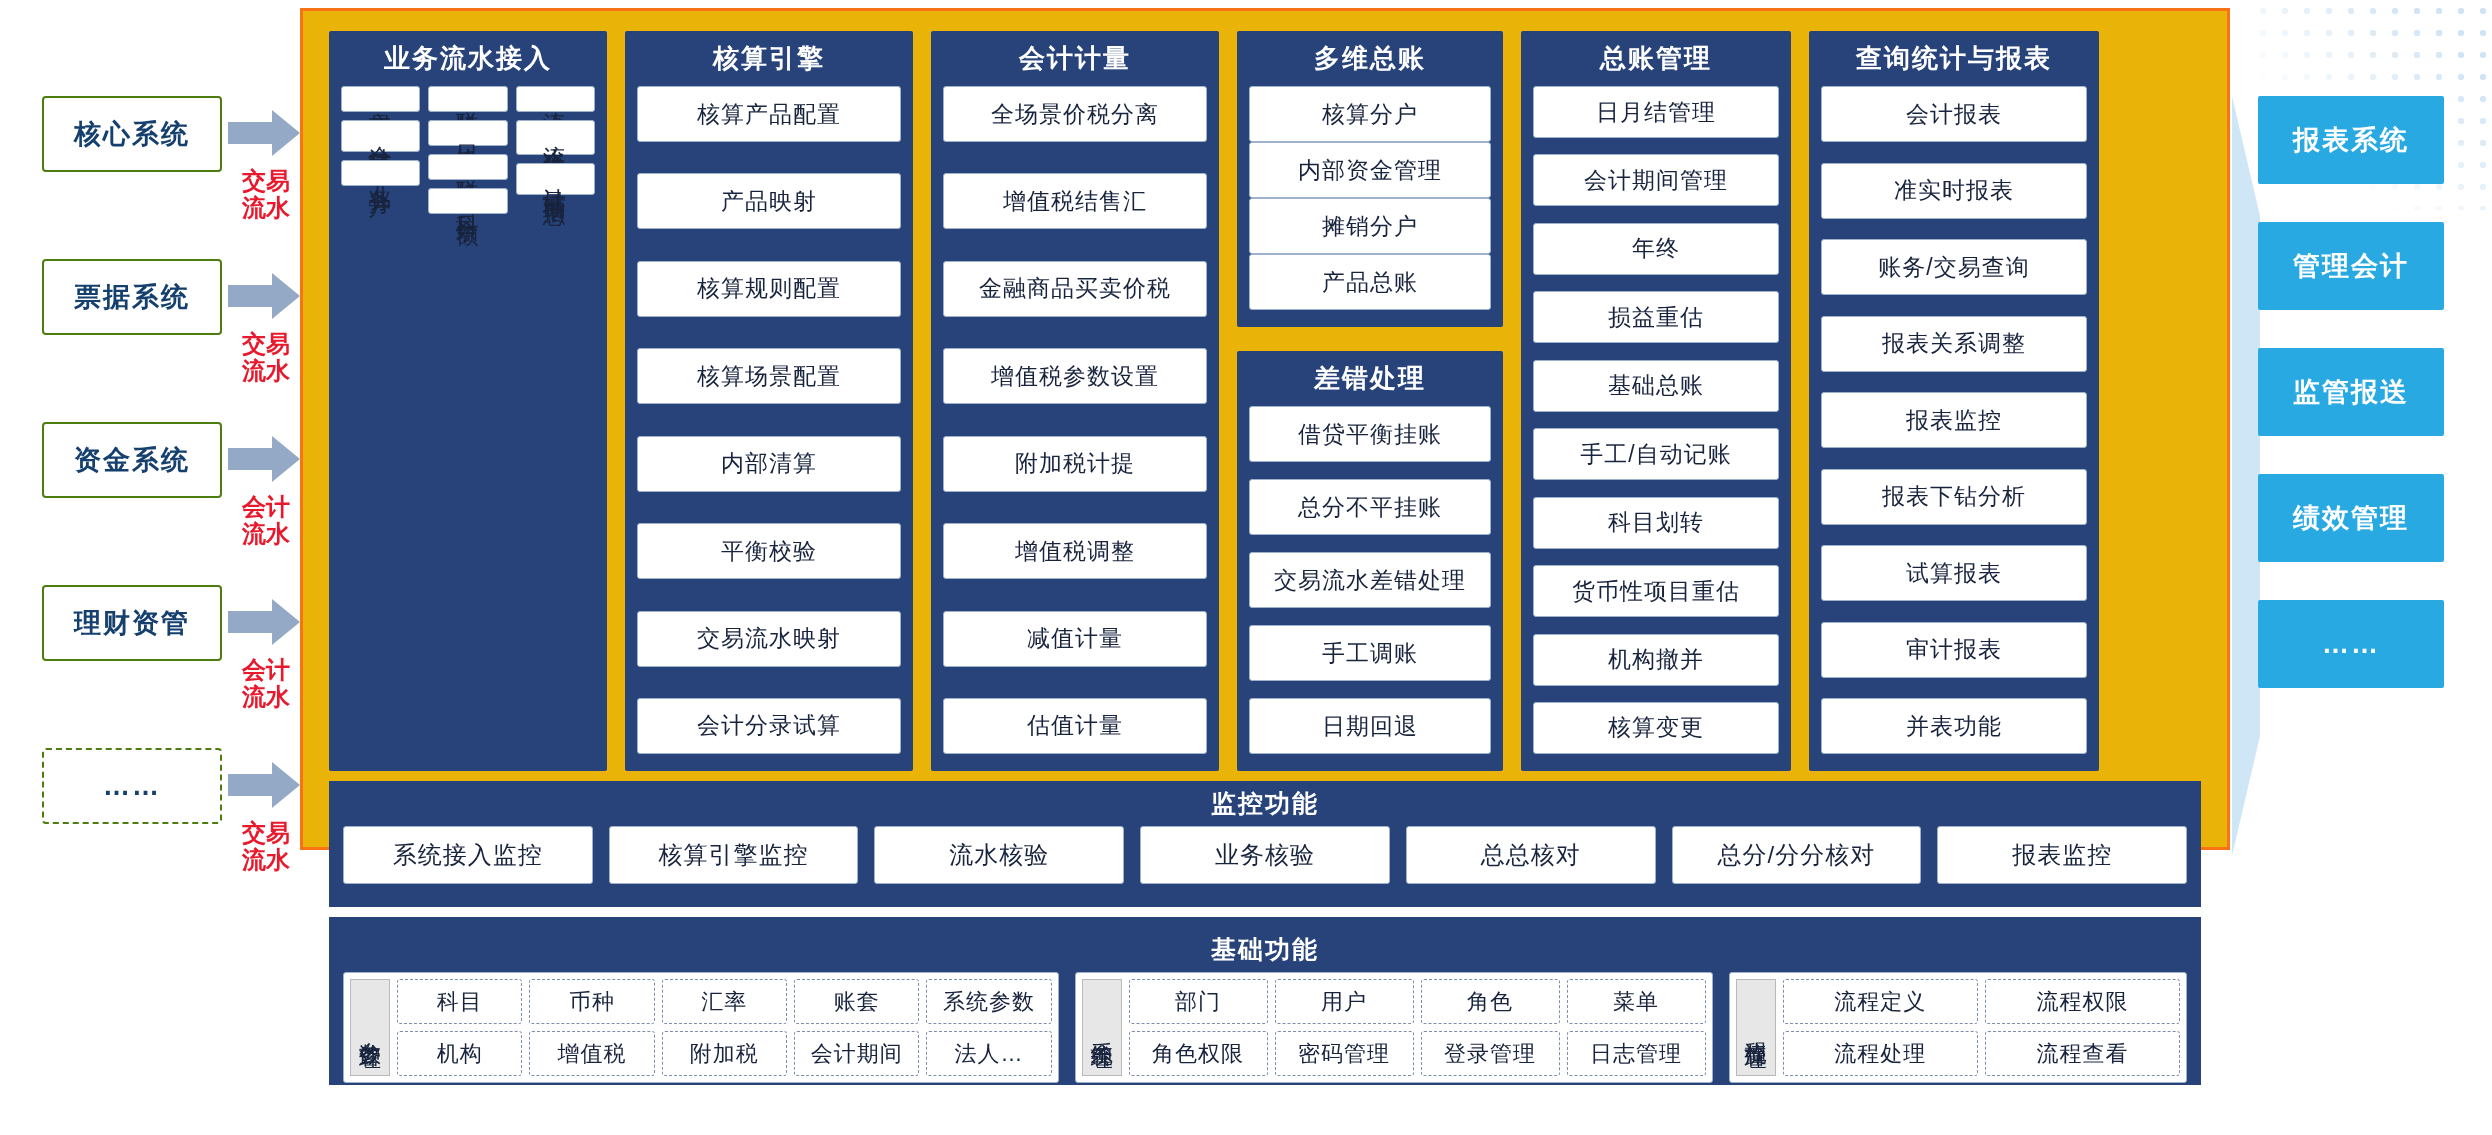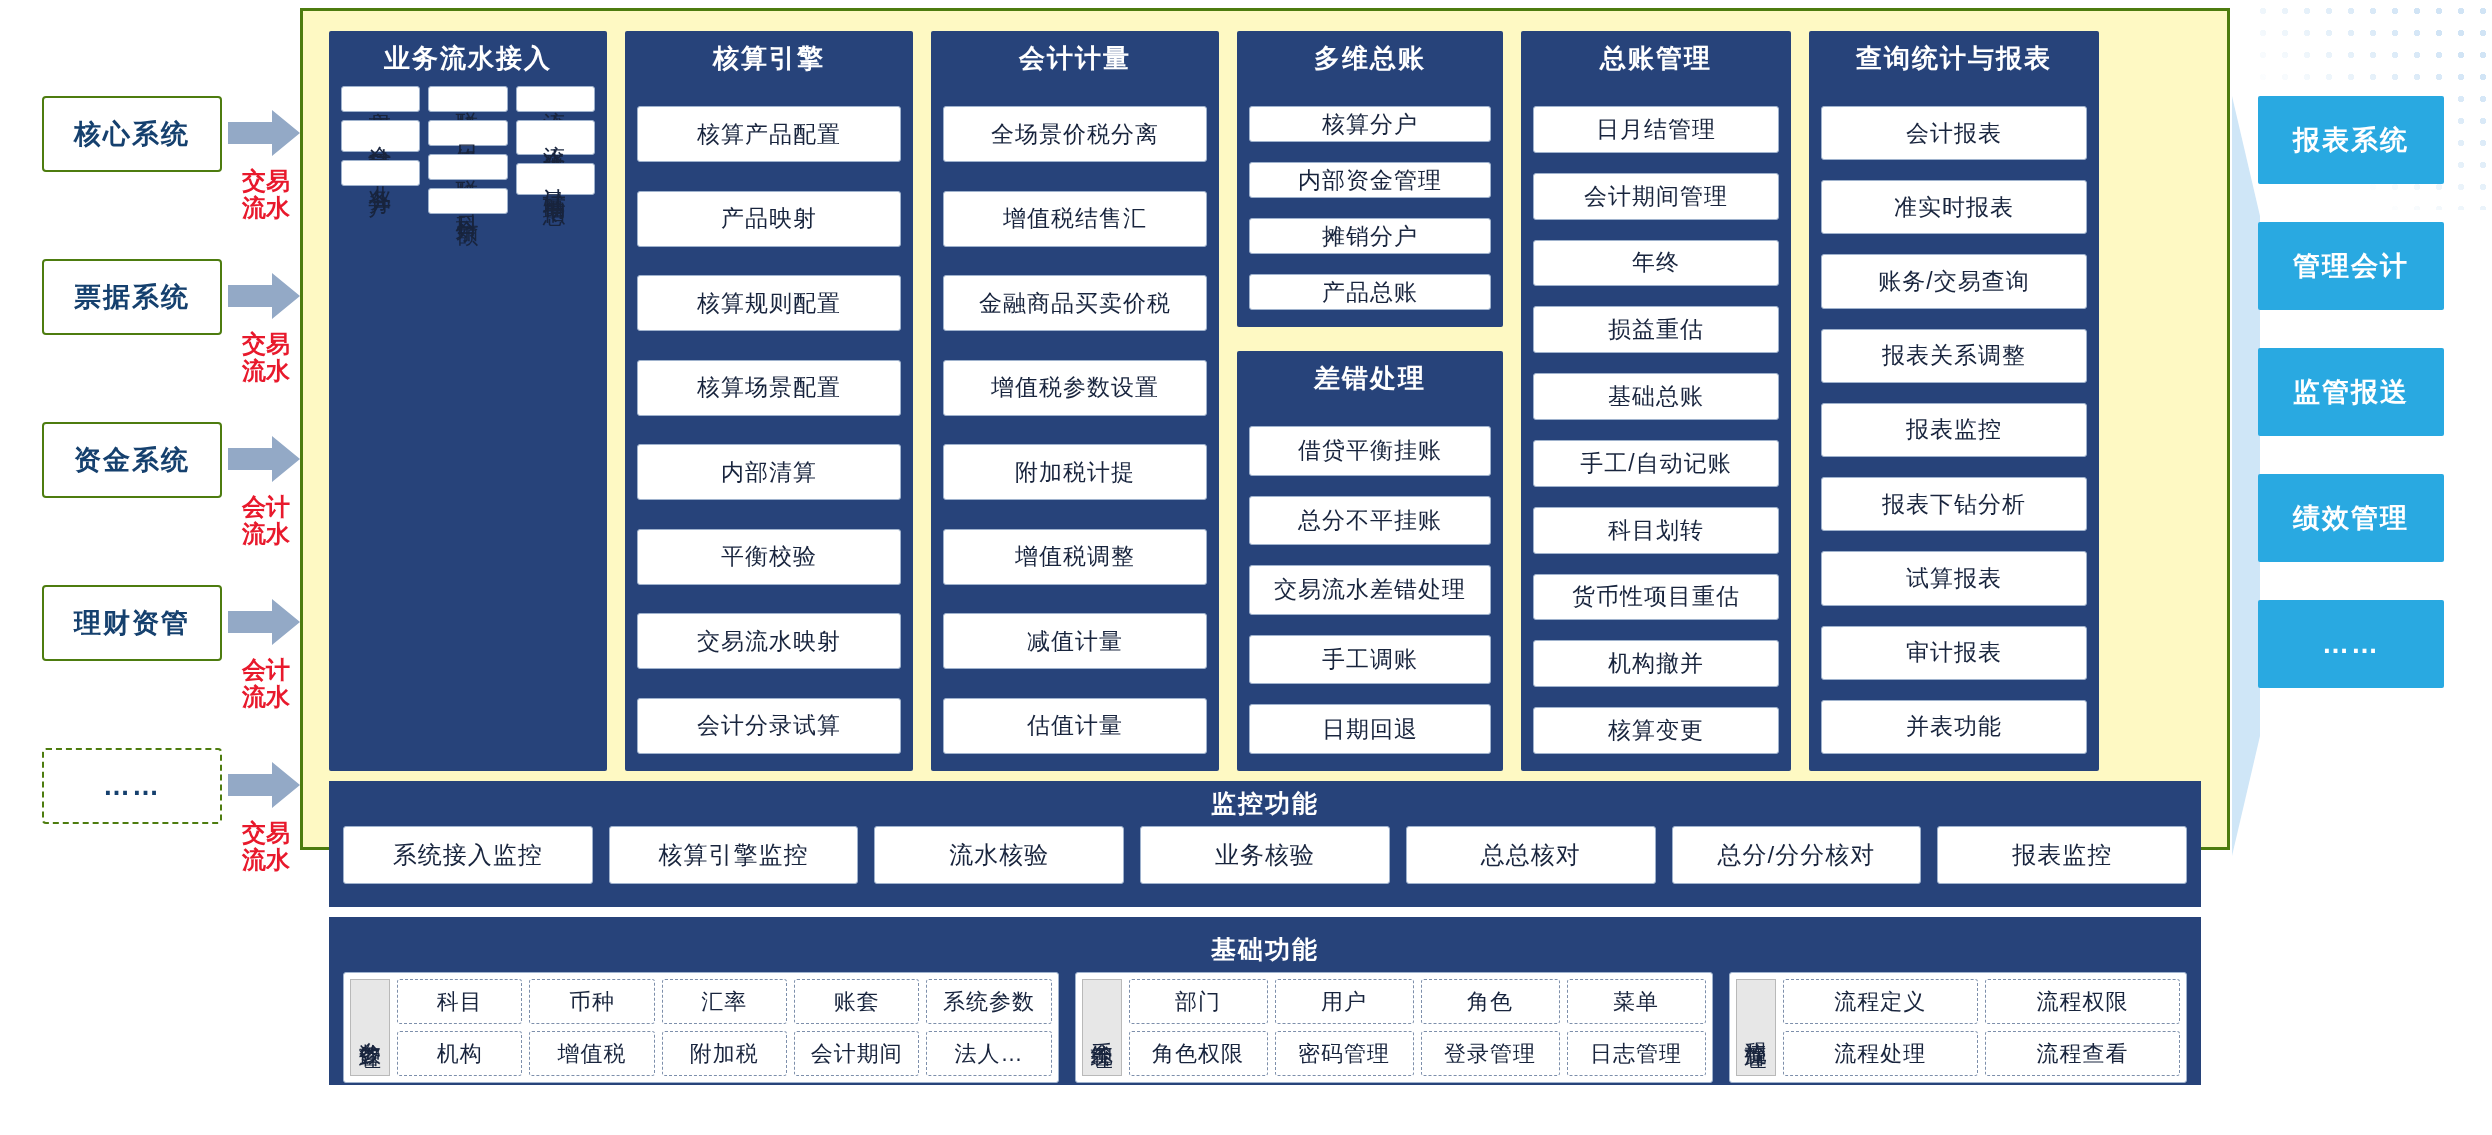--- a/index.html
+++ b/index.html
@@ -84,22 +84,22 @@
     width: 56px;
   }
 
   
   .frame {
     position: absolute;
     left: 300px;
     top: 8px;
     width: 1930px;
     height: 842px;
-    border: 3px solid #4d7c0f;
-    background: #fef9c3;
+    border: 3px solid #f97316;
+    background: #eab308;
     box-sizing: border-box;
   }
 
   .top-area {
     position: absolute;
     left: 26px;
     top: 20px;
     width: 1872px;
     height: 740px;
   }
@@ -171,21 +171,21 @@
   #panel-error { left: 908px; top: 320px; width: 266px; height: 420px; }
   #panel-gl { left: 1192px; top: 0; width: 270px; height: 740px; }
   #panel-report { left: 1480px; top: 0; width: 290px; height: 740px; }
 
   .stack {
     display: flex;
     flex-direction: column;
     justify-content: space-between;
     height: calc(100% - 52px);
   }
-  .stack .card { height: 56px; margin-top: 20px; }
+  .stack .card { height: 56px; }
   #panel-gl .stack .card { height: 52px; }
 
   
   .band-monitor {
     position: absolute;
     left: 26px;
     top: 770px;
     width: 1872px;
     height: 126px;
     background: #27437a;

